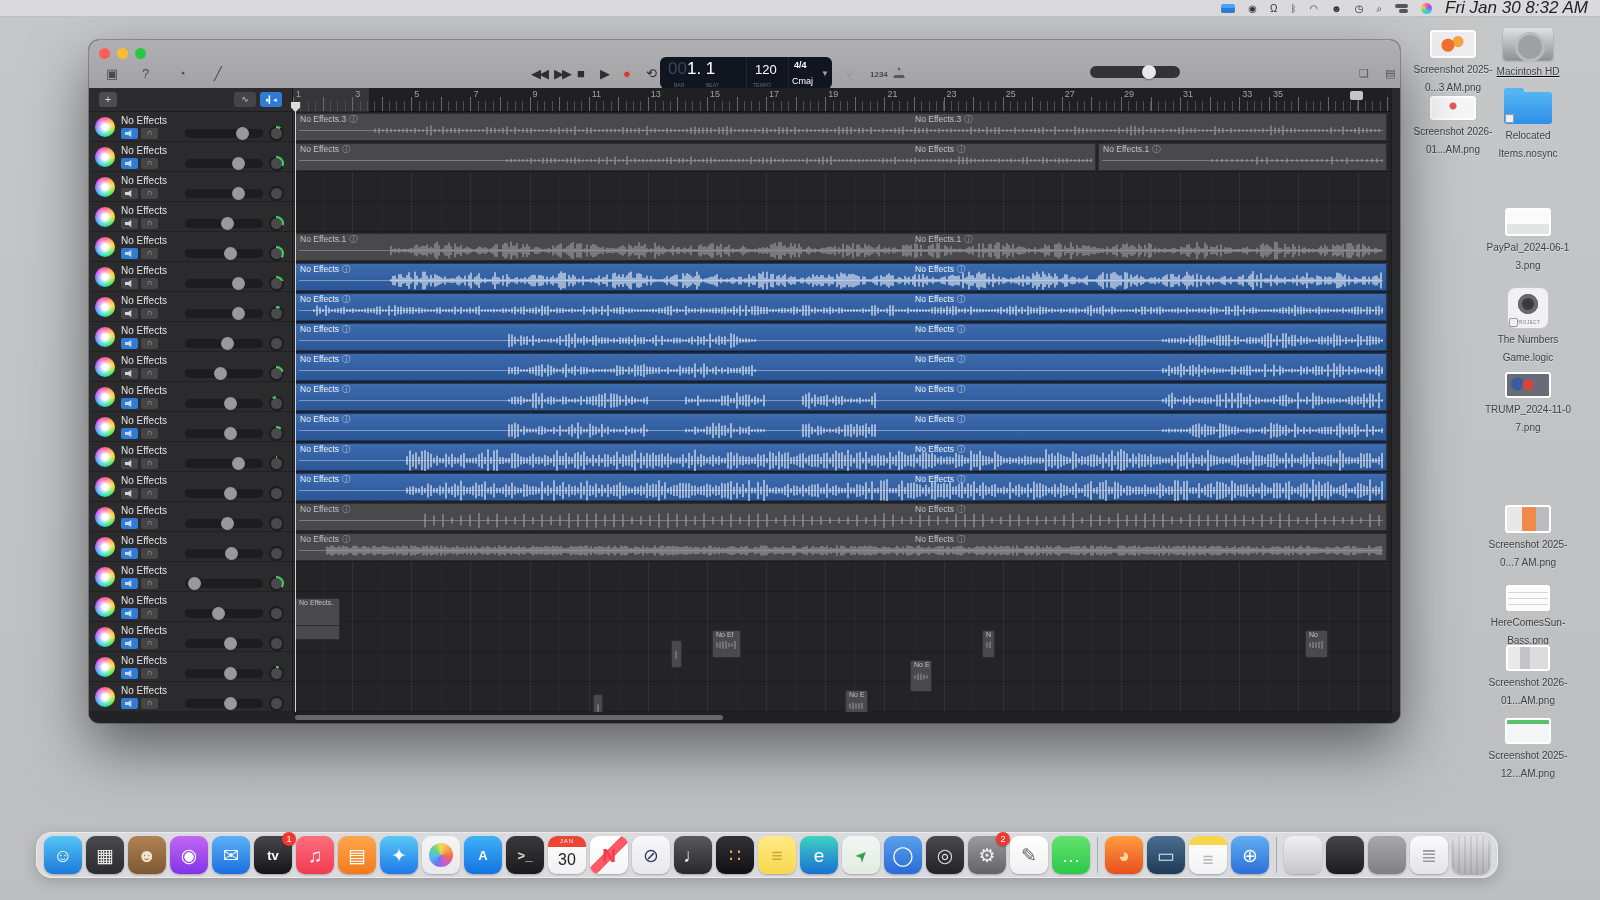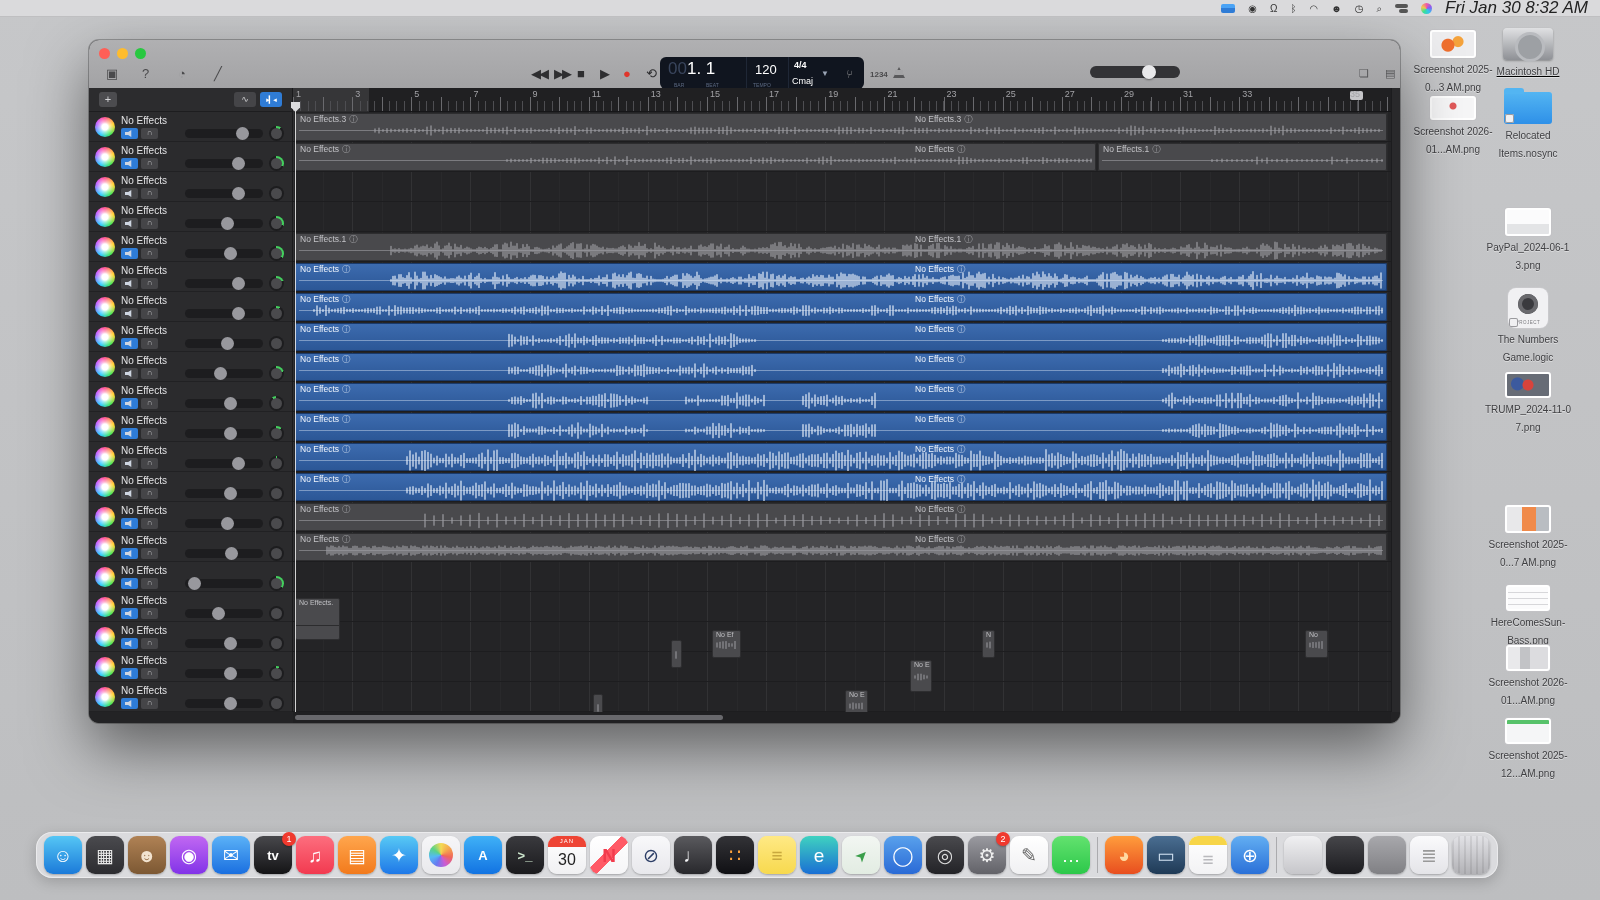--- a/index.html
+++ b/index.html
@@ -28,21 +28,21 @@
     box-shadow:0 25px 60px rgba(0,0,0,.5),0 0 0 1px rgba(0,0,0,.25);overflow:hidden;background:#232325;}
   #chrome{position:absolute;left:0;top:0;width:100%;height:48px;background:linear-gradient(180deg,#b0b0b2,#a3a3a5);}
   .tl{position:absolute;top:8px;width:11px;height:11px;border-radius:50%;}
   #tl-close{left:10px;background:#ff5f57;}#tl-min{left:28px;background:#febc2e;}#tl-zoom{left:46px;background:#28c840;}
   #wtitle{position:absolute;left:0;right:0;top:4px;text-align:center;font-size:11px;font-weight:bold;color:#3c3c3e;}
   #wtitle .docico{display:inline-block;width:9px;height:11px;background:#8a8a8c;border-radius:2px;margin-right:5px;vertical-align:-1px;}
   .tbico{position:absolute;top:26px;font-size:13px;color:#4a4a4c;}
   .transport{position:absolute;top:26px;font-size:13px;color:#2e2e30;letter-spacing:-2px;}
   #rec-btn{color:#e0352b;}
   
-  #lcd{position:absolute;left:571px;top:17px;width:204px;height:32px;background:#10151f;border-radius:6px;
+  #lcd{position:absolute;left:571px;top:17px;width:172px;height:32px;background:#10151f;border-radius:6px;
     display:flex;align-items:stretch;color:#fff;}
   #lcd .sect{position:relative;}
   #lcd-pos{width:86px;}
   #lcd-pos .big{position:absolute;left:8px;top:2px;font-size:17px;letter-spacing:0;}
   #lcd-pos .dim{color:#39455c;}
   #lcd-pos .lab1{position:absolute;left:14px;bottom:1px;font-size:5px;color:#5b6880;}
   #lcd-pos .lab2{position:absolute;left:46px;bottom:1px;font-size:5px;color:#5b6880;}
   #lcd-tempo{width:42px;border-left:1px solid #1f2736;}
   #lcd-tempo .big{position:absolute;left:8px;top:5px;font-size:13px;}
   #lcd-tempo .lab{position:absolute;left:6px;bottom:1px;font-size:5px;color:#5b6880;}
@@ -558,21 +558,21 @@
           <span class="rnum" style="left: 416.98px;">15</span>
           <span class="rnum" style="left: 476.12px;">17</span>
           <span class="rnum" style="left: 535.26px;">19</span>
           <span class="rnum" style="left: 594.4px;">21</span>
           <span class="rnum" style="left: 653.54px;">23</span>
           <span class="rnum" style="left: 712.68px;">25</span>
           <span class="rnum" style="left: 771.82px;">27</span>
           <span class="rnum" style="left: 830.96px;">29</span>
           <span class="rnum" style="left: 890.1px;">31</span>
           <span class="rnum" style="left: 949.24px;">33</span>
-          <span class="rnum" style="left: 1057px;">35</span>
+          <span class="rnum" style="left: 980px;">35</span>
         </div>
       <div id="lanes">
           <div class="lane" style="top: 0px;">
             <div class="region gray" style="left: 2px; width: 1092px;">
               <span class="rlabel">No Effects.3<span class="inf">ⓘ</span></span>
               <span class="rlabel" style="left: 620px;">No Effects.3<span class="inf">ⓘ</span></span>
               <div class="cline"></div>
               <svg width="1092" height="28">
                 <path d="M80 15.9L80 19.1M84 15.1L84 19.9M88 16.7L88 18.3M92 15.6L92 19.4M96 16.0L96 19.0M100 16.7L100 18.3M104 16.4L104 18.6M108 16.1L108 18.9M112 15.7L112 19.3M116 16.6L116 18.4M120 15.3L120 19.7M124 16.5L124 18.5M128 16.7L128 18.3M132 14.1L132 20.9M136 12.9L136 22.1M140 16.1L140 18.9M144 16.7L144 18.3M148 14.2L148 20.8M152 16.0L152 19.0M156 15.4L156 19.6M160 15.6L160 19.4M164 15.1L164 19.9M168 16.7L168 18.3M172 16.2L172 18.8M176 16.3L176 18.7M180 16.7L180 18.3M184 16.7L184 18.3M188 16.7L188 18.3M192 14.4L192 20.6M196 15.4L196 19.6M200 15.2L200 19.8M204 16.2L204 18.8M208 15.1L208 19.9M212 14.0L212 21.0M216 16.7L216 18.3M220 14.7L220 20.3M224 16.7L224 18.3M228 15.9L228 19.1M232 15.6L232 19.4M236 15.1L236 19.9M240 16.7L240 18.3M244 16.7L244 18.3M248 16.7L248 18.3M252 16.7L252 18.3M256 15.3L256 19.7M260 16.0L260 19.0M264 14.5L264 20.5M268 16.2L268 18.8M272 15.0L272 20.0M276 15.9L276 19.1M280 13.5L280 21.5M284 16.7L284 18.3M288 16.7L288 18.3M292 14.9L292 20.1M296 15.1L296 19.9M300 16.7L300 18.3M304 16.5L304 18.5M308 16.7L308 18.3M312 16.1L312 18.9M316 16.2L316 18.8M320 16.2L320 18.8M324 16.4L324 18.6M328 14.5L328 20.5M332 15.3L332 19.7M336 15.7L336 19.3M340 16.1L340 18.9M344 15.1L344 19.9M348 16.7L348 18.3M352 13.3L352 21.7M356 16.1L356 18.9M360 15.7L360 19.3M364 16.7L364 18.3M368 16.7L368 18.3M372 15.3L372 19.7M376 16.2L376 18.8M380 16.6L380 18.4M384 16.7L384 18.3M388 16.5L388 18.5M392 16.0L392 19.0M396 14.8L396 20.2M400 14.1L400 20.9M404 15.1L404 19.9M408 14.9L408 20.1M412 14.9L412 20.1M416 15.2L416 19.8M420 16.7L420 18.3M424 14.5L424 20.5M428 14.6L428 20.4M432 13.4L432 21.6M436 14.8L436 20.2M440 16.7L440 18.3M444 16.7L444 18.3M448 16.1L448 18.9M452 16.1L452 18.9M456 16.7L456 18.3M460 15.5L460 19.5M464 16.5L464 18.5M468 15.0L468 20.0M472 15.0L472 20.0M476 16.7L476 18.3M480 16.2L480 18.8M484 14.4L484 20.6M488 15.2L488 19.8M492 14.5L492 20.5M496 16.5L496 18.5M500 14.4L500 20.6M504 16.3L504 18.7M508 16.7L508 18.3M512 15.9L512 19.1M516 16.6L516 18.4M520 16.7L520 18.3M524 16.5L524 18.5M528 15.7L528 19.3M532 15.6L532 19.4M536 16.7L536 18.3M540 15.9L540 19.1M544 14.1L544 20.9M548 15.0L548 20.0M552 14.3L552 20.7M556 14.5L556 20.5M560 16.7L560 18.3M564 15.2L564 19.8M568 15.3L568 19.7M572 16.7L572 18.3M576 14.5L576 20.5M580 16.7L580 18.3M584 16.7L584 18.3M588 15.5L588 19.5M592 16.6L592 18.4M596 16.4L596 18.6M600 15.6L600 19.4M604 14.9L604 20.1M608 14.2L608 20.8M612 16.7L612 18.3M616 16.7L616 18.3M620 14.8L620 20.2M624 15.6L624 19.4M628 15.5L628 19.5M632 15.0L632 20.0M636 16.7L636 18.3M640 16.7L640 18.3M644 15.7L644 19.3M648 16.6L648 18.4M652 16.3L652 18.7M656 15.8L656 19.2M660 16.7L660 18.3M664 16.7L664 18.3M668 16.3L668 18.7M672 16.5L672 18.5M676 14.4L676 20.6M680 16.4L680 18.6M684 15.7L684 19.3M688 16.4L688 18.6M692 14.3L692 20.7M696 16.0L696 19.0M700 14.8L700 20.2M704 14.5L704 20.5M708 16.7L708 18.3M712 16.7L712 18.3M716 16.7L716 18.3M720 14.9L720 20.1M724 16.7L724 18.3M728 15.9L728 19.1M732 16.7L732 18.3M736 16.4L736 18.6M740 15.6L740 19.4M744 15.4L744 19.6M748 14.7L748 20.3M752 16.7L752 18.3M756 16.7L756 18.3M760 14.1L760 20.9M764 16.5L764 18.5M768 16.7L768 18.3M772 15.9L772 19.1M776 16.7L776 18.3M780 13.8L780 21.2M784 15.0L784 20.0M788 15.1L788 19.9M792 15.9L792 19.1M796 15.8L796 19.2M800 16.3L800 18.7M804 16.7L804 18.3M808 16.0L808 19.0M812 16.7L812 18.3M816 16.7L816 18.3M820 16.7L820 18.3M824 14.9L824 20.1M828 16.7L828 18.3M832 14.9L832 20.1M836 12.9L836 22.1M840 13.4L840 21.6M844 15.1L844 19.9M848 13.7L848 21.3M852 16.7L852 18.3M856 15.6L856 19.4M860 15.1L860 19.9M864 16.7L864 18.3M868 15.6L868 19.4M872 16.7L872 18.3M876 16.0L876 19.0M880 16.4L880 18.6M884 14.8L884 20.2M888 14.1L888 20.9M892 16.0L892 19.0M896 15.5L896 19.5M900 15.5L900 19.5M904 16.7L904 18.3M908 16.6L908 18.4M912 16.7L912 18.3M916 16.7L916 18.3M920 13.6L920 21.4M924 15.4L924 19.6M928 15.6L928 19.4M932 16.7L932 18.3M936 15.4L936 19.6M940 16.7L940 18.3M944 16.3L944 18.7M948 16.7L948 18.3M952 16.7L952 18.3M956 16.1L956 18.9M960 16.1L960 18.9M964 16.7L964 18.3M968 15.8L968 19.2M972 16.7L972 18.3M976 13.2L976 21.8M980 14.8L980 20.2M984 15.4L984 19.6M988 13.2L988 21.8M992 16.1L992 18.9M996 15.5L996 19.5M1000 15.8L1000 19.2M1004 16.7L1004 18.3M1008 16.6L1008 18.4M1012 16.3L1012 18.7M1016 16.7L1016 18.3M1020 16.4L1020 18.6M1024 16.3L1024 18.7M1028 16.7L1028 18.3M1032 16.6L1032 18.4M1036 14.8L1036 20.2M1040 16.7L1040 18.3M1044 16.7L1044 18.3M1048 14.0L1048 21.0M1052 16.7L1052 18.3M1056 16.5L1056 18.5M1060 15.7L1060 19.3M1064 14.5L1064 20.5M1068 15.5L1068 19.5M1072 15.8L1072 19.2M1076 16.1L1076 18.9M1080 16.7L1080 18.3M1084 16.4L1084 18.6" stroke="#9c9ca2" stroke-width="1.2" fill="none" stroke-linecap="round"></path>
               </svg>

